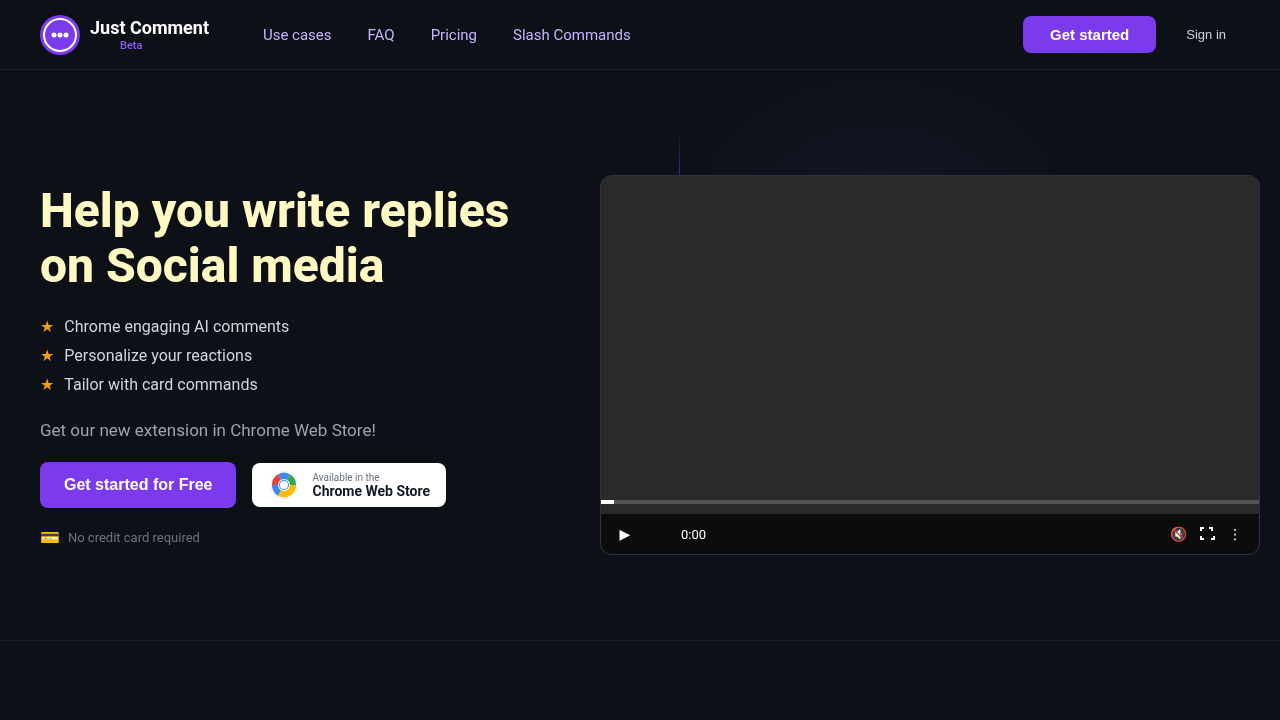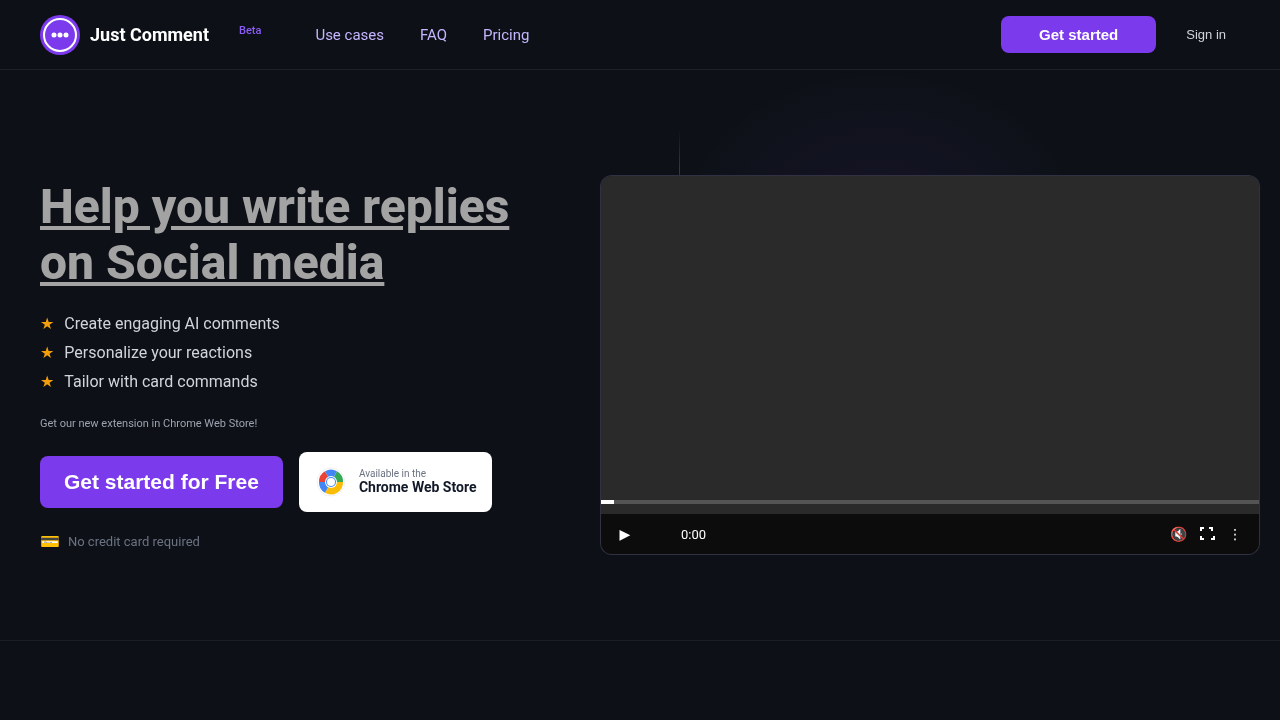--- a/index.html
+++ b/index.html
@@ -44,21 +44,21 @@
       color: #fff;
     }
 
     .brand-logo {
       width: 40px;
       height: 40px;
     }
 
     .brand-text {
       display: flex;
-      flex-direction: row;
+      flex-direction: column;
     }
 
     .brand-name {
       font-size: 18px;
       font-weight: 700;
       color: #fff;
       line-height: 1.2;
     }
 
     .brand-beta {
@@ -87,21 +87,21 @@
     .navbar-right {
       display: flex;
       align-items: center;
       gap: 16px;
     }
 
     .btn-get-started-nav {
       background-color: #7c3aed;
       color: #fff;
       border: none;
-      padding: 10px 38px;
+      padding: 10px 27px;
       border-radius: 8px;
       font-size: 15px;
       font-weight: 600;
       cursor: pointer;
     }
 
     .btn-sign-in {
       color: #d1d5db;
       background: none;
       border: none;
@@ -136,22 +136,21 @@
       flex: 0 0 520px;
       display: flex;
       flex-direction: column;
       gap: 20px;
     }
 
     .hero-title {
       font-size: 48px;
       font-weight: 800;
       line-height: 1.15;
-      color: #a3a3a3;
-      text-decoration: underline;
+      color: #fef9c3;
     }
 
     .hero-features {
       display: flex;
       flex-direction: column;
       gap: 10px;
       margin-top: 4px;
     }
 
     .feature-item {
@@ -161,54 +160,54 @@
       font-size: 16px;
       color: #d1d5db;
     }
 
     .star-icon {
       color: #f59e0b;
       font-size: 16px;
     }
 
     .hero-cta-text {
-      font-size: 11px;
+      font-size: 17px;
       color: #9ca3af;
       margin-top: 6px;
     }
 
     .hero-buttons {
       display: flex;
       align-items: center;
       gap: 16px;
       margin-top: 2px;
     }
 
     .btn-get-started-free {
       background-color: #7c3aed;
       color: #fff;
       border: none;
       padding: 14px 24px;
       border-radius: 8px;
-      font-size: 21px;
+      font-size: 16px;
       font-weight: 600;
       cursor: pointer;
       white-space: nowrap;
     }
 
     .chrome-store-badge {
       display: flex;
       align-items: center;
       background-color: #fff;
       border-radius: 8px;
       padding: 10px 16px;
       gap: 12px;
       cursor: pointer;
       min-width: 190px;
-      height: 60px;
+      height: 44px;
     }
 
     .chrome-logo {
       width: 32px;
       height: 32px;
       flex-shrink: 0;
     }
 
     .chrome-badge-text {
       display: flex;
@@ -366,40 +365,41 @@
       <div class="brand-text">
         <span class="brand-name">Just Comment</span>
         <span class="brand-beta">Beta</span>
       </div>
     </a>
 
     <div class="nav-links">
       <a class="nav-link">Use cases</a>
       <a class="nav-link">FAQ</a>
       <a class="nav-link">Pricing</a>
+      <a class="nav-link">Slash Commands</a>
     </div>
   </div>
 
   <div class="navbar-right">
     <button class="btn-get-started-nav">Get started</button>
     <button class="btn-sign-in">Sign in</button>
   </div>
 </nav>
 
 <section class="hero">
 
   <div class="bg-line"></div>
 
   <div class="hero-left">
     <h1 class="hero-title">Help you write replies on Social media</h1>
 
     <div class="hero-features">
       <div class="feature-item">
         <span class="star-icon">★</span>
-        <span>Create engaging AI comments</span>
+        <span>Chrome engaging AI comments</span>
       </div>
       <div class="feature-item">
         <span class="star-icon">★</span>
         <span>Personalize your reactions</span>
       </div>
       <div class="feature-item">
         <span class="star-icon">★</span>
         <span>Tailor with card commands</span>
       </div>
     </div>

